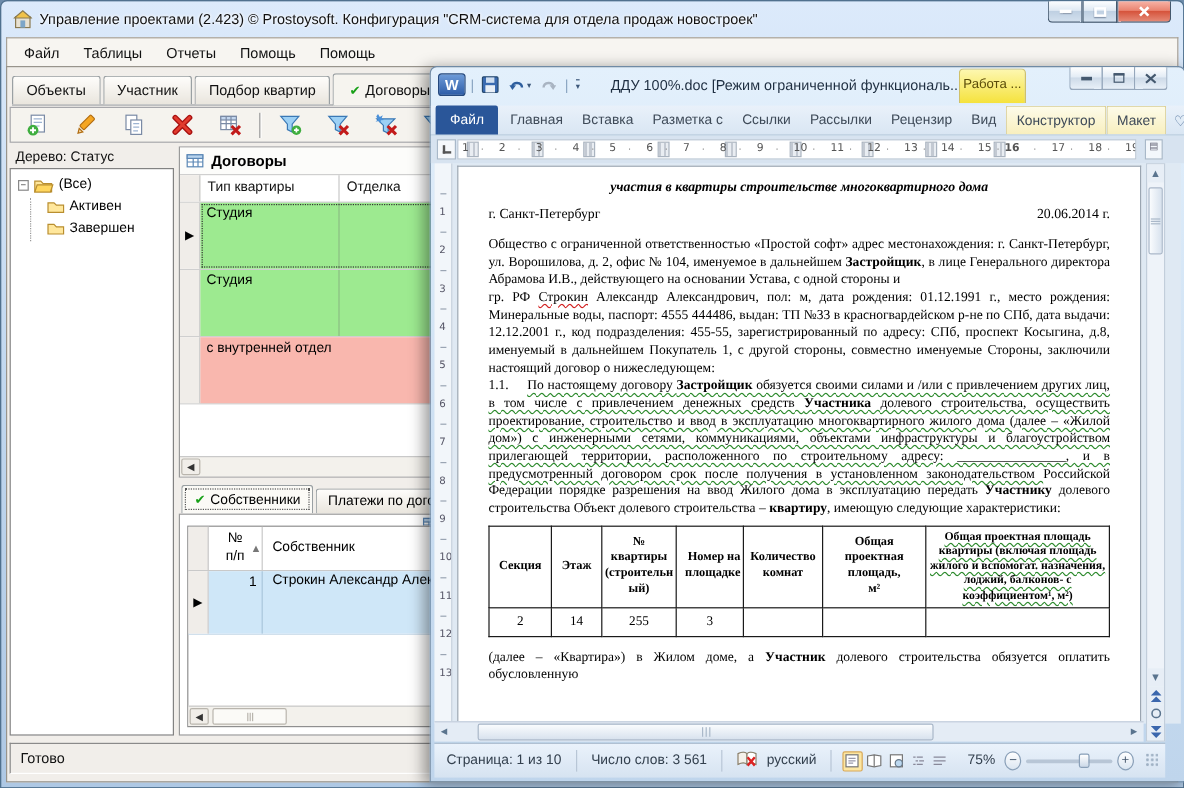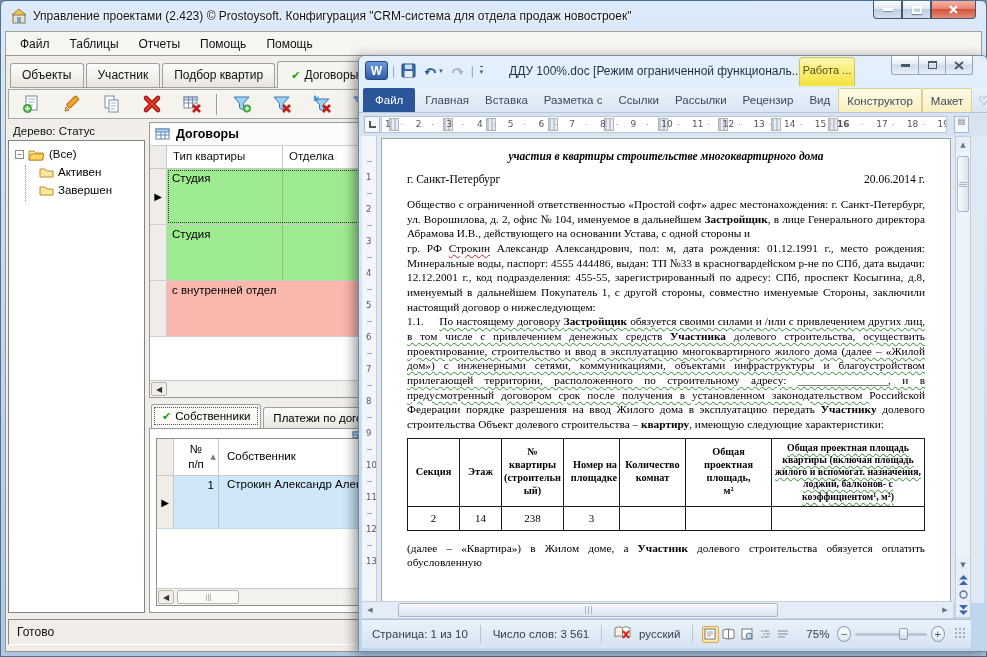--- a/index.html
+++ b/index.html
@@ -175,21 +175,21 @@
   .browse { color:#3b67ad; font-weight:bold; }
   .hscroll { position:absolute; left:3px; right:34px; bottom:33px; height:17px; background:#e4ecf5; border-top:1px solid #c2cedb; }
   .hs-btn { position:absolute; top:1px; width:16px; height:14px; display:flex; align-items:center; justify-content:center;
     font-size:7px; color:#5a748e; font-family:"DejaVu Sans",sans-serif; }
   .hs-thumb { position:absolute; top:1px; left:36px; width:380px; height:14px; border:1px solid #aab8c9; border-radius:2px;
     background:linear-gradient(#fafcfe,#d8e2ee); display:flex; align-items:center; justify-content:center; gap:2px; }
   .hs-thumb i { width:1px; height:8px; background:#aab8c9; }
 
   .w-status { position:absolute; left:3px; right:16px; bottom:3px; height:29px;
     background:linear-gradient(#eaf2fb,#d6e3f1); border-top:1px solid #b0c0d2; display:flex; align-items:center;
-    font-size:11.5px; color:#33404e; padding:0 6px;justify-content:center; }
+    font-size:11.5px; color:#33404e; padding:0 6px; }
   .ws-sep { width:1px; height:18px; background:#b8c6d6; margin:0 8px; }
   .ws-item { white-space:nowrap; padding:0 4px; }
   .viewbtn { width:19px; height:17px; display:flex; align-items:center; justify-content:center; margin:0 1px; border-radius:2px; }
   .viewbtn.on { background:#fce6a2; border:1px solid #d8a858; }
   .zoomctl { width:16px; height:16px; border-radius:50%; border:1px solid #8aa0b8; background:linear-gradient(#fff,#dbe6f1);
     display:flex; align-items:center; justify-content:center; font-size:11px; color:#44566c; margin:0 4px; }
   .ztrack { width:84px; height:3px; background:#b8c6d6; border-radius:2px; position:relative; }
   .zthumb { position:absolute; left:44px; top:-5px; width:9px; height:12px; background:linear-gradient(#fff,#ccd9e8);
     border:1px solid #8aa0b8; border-radius:2px; }
   .grip { width:12px; height:12px; margin-left:6px;
@@ -623,21 +623,21 @@
 комнат</th>
             <th style="width:86px;">Общая
 проектная
 площадь,
 м²</th>
             <th class="last u-green-all">Общая проектная площадь квартиры (включая площадь жилого и вспомогат. назначения, лоджий, балконов- с коэффициентом¹, м²)</th>
           </tr>
           <tr>
             <td>2</td>
             <td>14</td>
-            <td>238</td>
+            <td>255</td>
             <td>3</td>
             <td></td>
             <td></td>
             <td></td>
           </tr>
         </tbody>
           </table>
         <div class="doc-p"><span>(далее – «Квартира») в Жилом доме, а </span><span class="sg-b">Участник</span><span> долевого строительства обязуется оплатить обусловленную </span></div>
       </div>
     </div>

